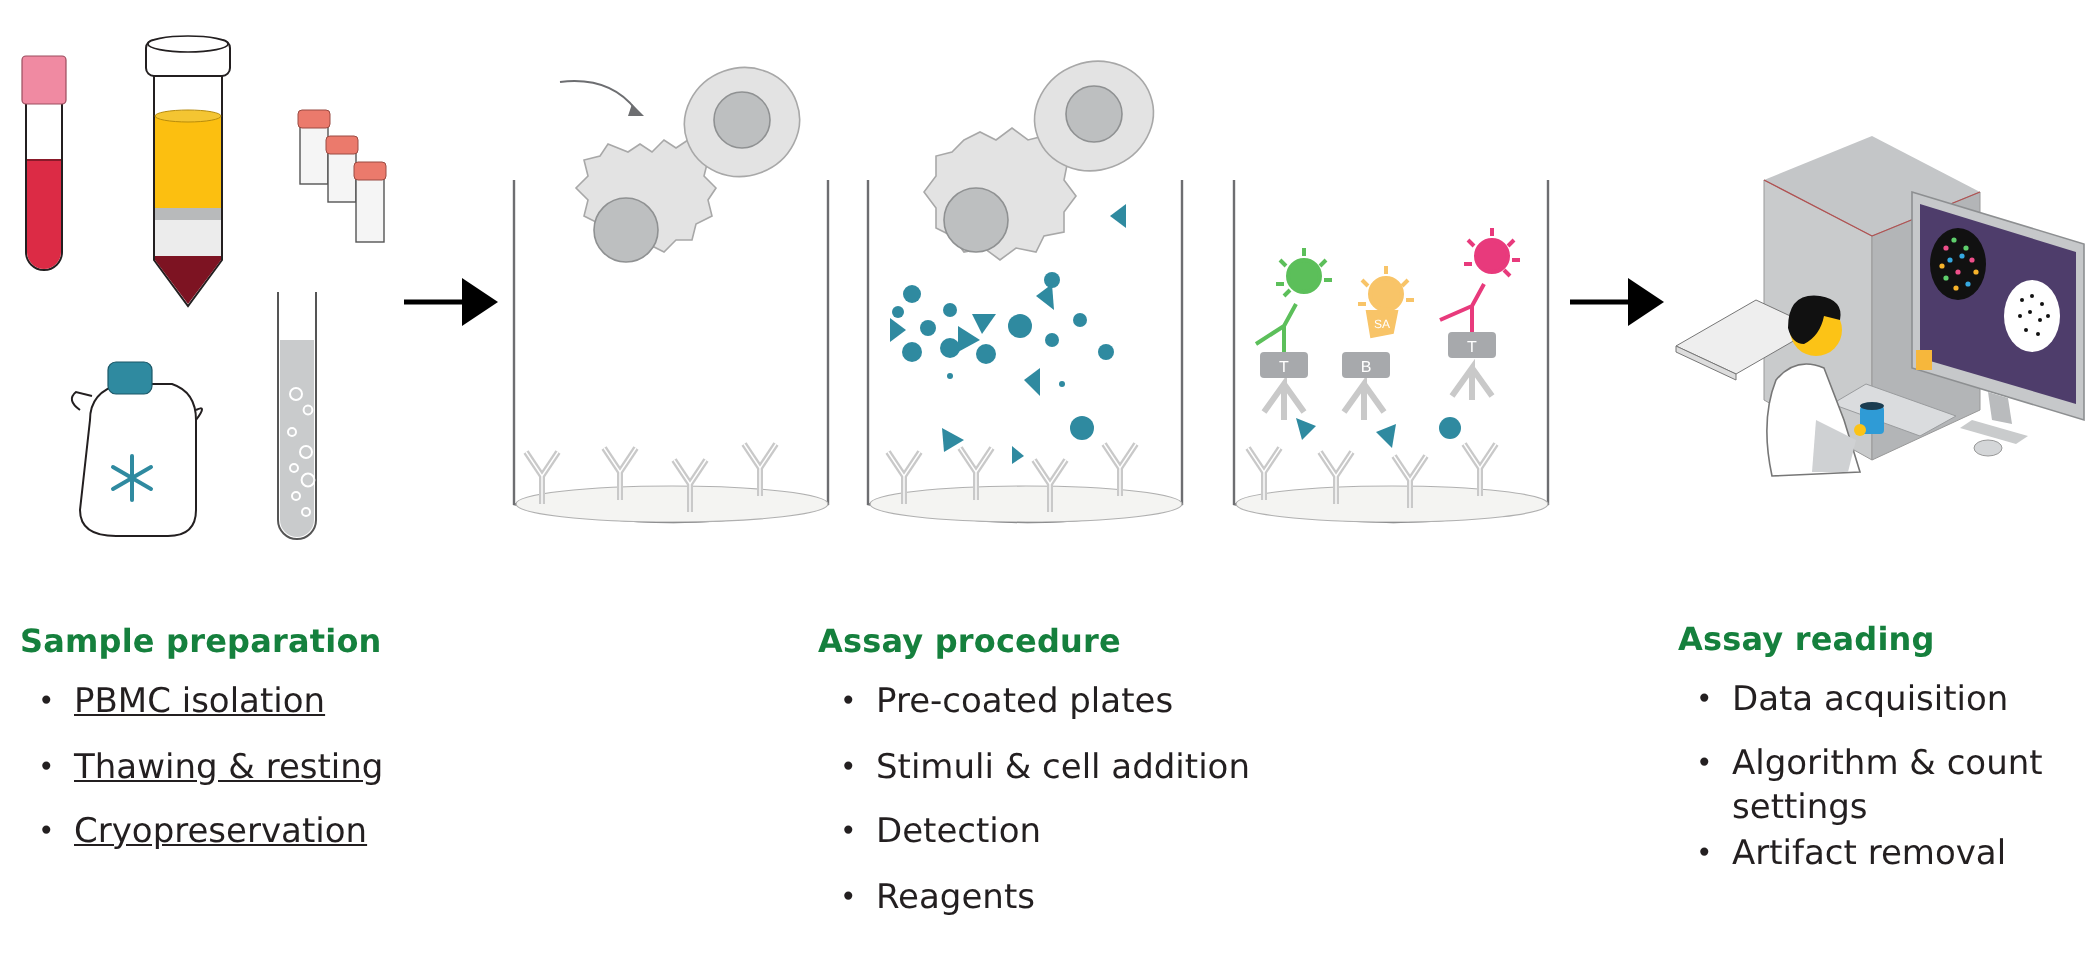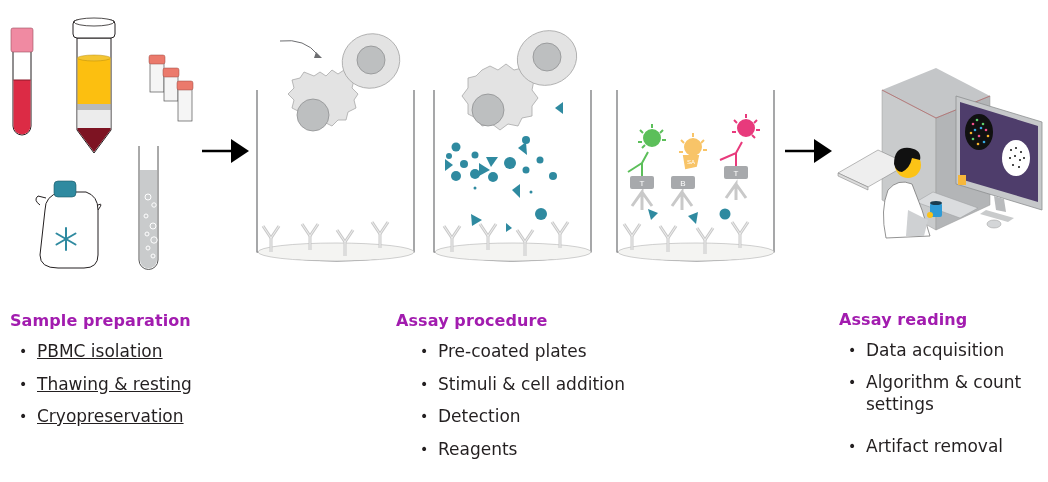--- a/index.html
+++ b/index.html
@@ -1,19 +1,19 @@
 <!DOCTYPE html>
 <html><head>
 <meta charset="utf-8">
 <style>
   html, body { margin:0; padding:0; background:#ffffff; }
   body { width:1048px; height:482px; position:relative; overflow:hidden;
          font-family:"DejaVu Sans", "Liberation Sans", sans-serif; color:#231f20; }
   svg { position:absolute; overflow:visible; }
-  .section-title { position:absolute; font-weight:bold; font-size:16px; letter-spacing:0.1px; color:#a21caf; }
+  .section-title { position:absolute; font-weight:bold; font-size:16px; letter-spacing:0.1px; color:#15803d; }
   ul.steps { position:absolute; list-style:none; margin:0; padding:0; font-size:17px; color:#231f20; }
   ul.steps li { position:relative; padding-left:27px; line-height:22px; margin-bottom:10.5px; }
   ul.steps li::before { content:"\2022"; position:absolute; left:9px; top:0; font-size:14px; }
   ul.steps.tight li { margin-bottom:20px; }
 </style>
 </head>
 <body>
 
 <svg width="260" height="280" style="left:0;top:0;">
 
@@ -262,29 +262,29 @@
 <div>
   <div class="section-title" style="left:10px;top:311px;">Sample preparation</div>
   <ul class="steps" style="left:10px;top:340px;text-decoration:underline;">
     <li>PBMC isolation</li>
     <li>Thawing &amp; resting</li>
     <li>Cryopreservation</li>
   </ul>
 </div>
 
 <div>
-  <div class="section-title" style="left:396px;top:311px;">Assay procedure</div>
+  <div class="section-title" style="left:409px;top:311px;">Assay procedure</div>
   <ul class="steps" style="left:411px;top:340px;">
     <li>Pre-coated plates</li>
     <li>Stimuli &amp; cell addition</li>
     <li>Detection</li>
     <li>Reagents</li>
   </ul>
 </div>
 
 <div>
   <div class="section-title" style="left:839px;top:310px;">Assay reading</div>
   <ul class="steps tight" style="left:839px;top:339px;width:200px;">
     <li style="margin-bottom:10px;">Data acquisition</li>
-    <li style="margin-bottom:20px;">Algorithm &amp; count settings</li>
+    <li style="margin-bottom:1px;">Algorithm &amp; count settings</li>
     <li>Artifact removal</li>
   </ul>
 </div>
 
 </body></html>

